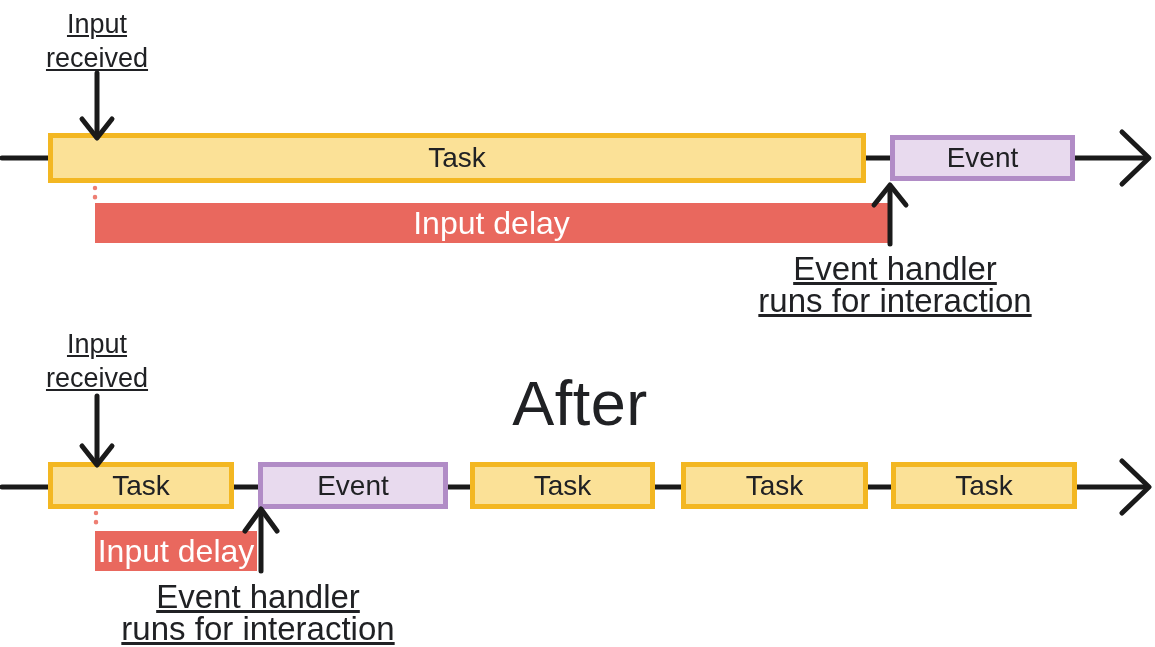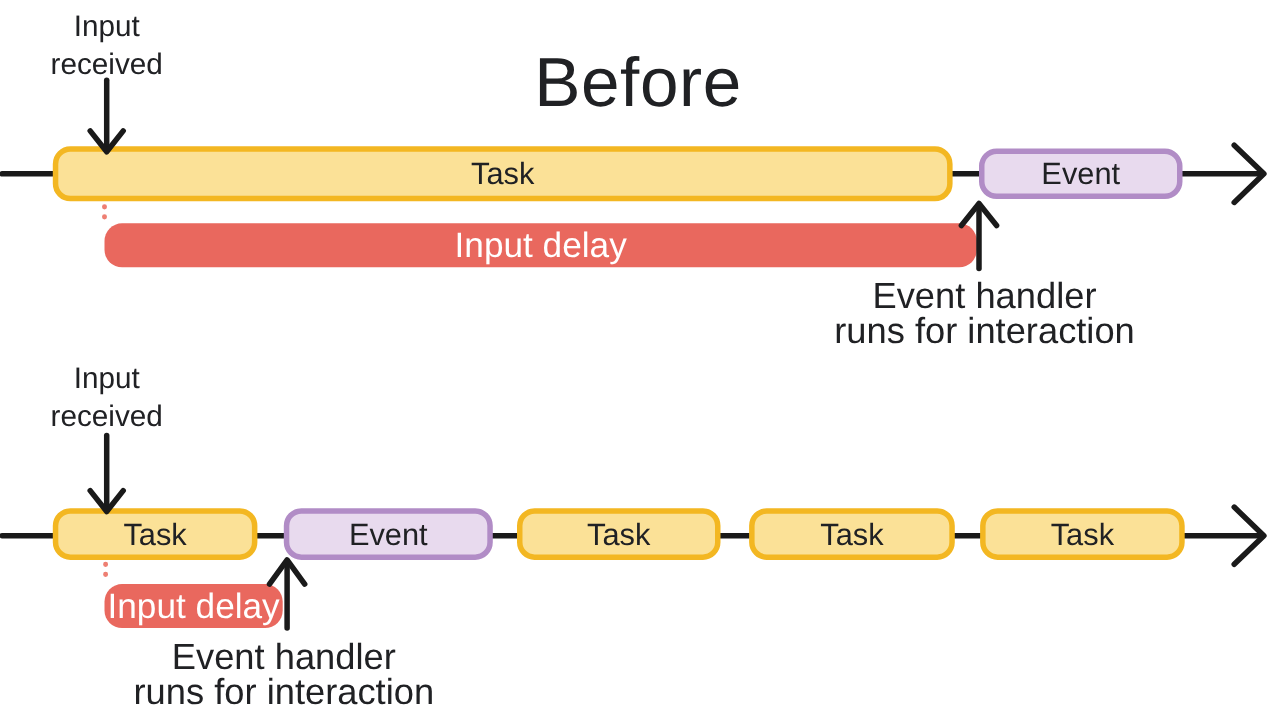--- a/index.html
+++ b/index.html
@@ -33,21 +33,21 @@
     stroke-linecap: round;
     stroke-dasharray: 0.1 9;
   }
   .bar {
     position: absolute;
     box-sizing: border-box;
     display: flex;
     align-items: center;
     justify-content: center;
     font-size: 28px;
-    border-radius: 16px;
+    border-radius: 0;
     z-index: 1;
   }
   .bar-task {
     background: var(--task-fill, #fbe197);
     border: 5px solid var(--task-border, #f3b722);
   }
   .bar-event {
     background: var(--event-fill, #e8daee);
     border: 5px solid var(--event-border, #b18cc6);
   }
@@ -55,20 +55,21 @@
     background: var(--delay-fill, #e9685e);
     color: var(--delay-text, #ffffff);
     font-size: 32px;
   }
   .annotation {
     position: absolute;
     text-align: center;
     font-size: 27px;
     line-height: 34px;
     z-index: 1;
+    text-decoration: underline;
   }
   .caption { font-size: 33px; line-height: 32px; }
   .title {
     position: absolute;
     width: 400px;
     text-align: center;
     font-size: 63px;
     line-height: 66px;
     font-weight: 500;
     letter-spacing: 0.5px;
@@ -87,21 +88,20 @@
       <line class="stroke" x1="2" y1="158" x2="1145" y2="158"></line>
       <polyline class="stroke" points="1122,132 1149,158 1122,184"></polyline>
     </g>
     <g>
       <line class="stroke" x1="2" y1="487" x2="1145" y2="487"></line>
       <polyline class="stroke" points="1122,461 1149,487 1122,513"></polyline>
     </g>
   </svg>
 
   <div class="section">
-    <div class="title" style="left:380px; top:42px;">Before</div>
 
     <div class="annotation" style="left:7px; top:7px; width:180px;">
       <div>Input</div>
       <div>received</div>
     </div>
 
     <div class="bar bar-task" style="left:48px; top:133px; width:818px; height:50px;">
       <span>Task</span>
     </div>
 
@@ -113,20 +113,21 @@
       <span>Input delay</span>
     </div>
 
     <div class="annotation caption" style="left:735px; top:253px; width:320px;">
       <div>Event handler</div>
       <div>runs for interaction</div>
     </div>
   </div>
 
   <div class="section">
+    <div class="title" style="left:380px; top:370px;">After</div>
 
     <div class="annotation" style="left:7px; top:327px; width:180px;">
       <div>Input</div>
       <div>received</div>
     </div>
 
     <div class="bar bar-task" style="left:48px; top:462px; width:186px; height:47px;">
       <span>Task</span>
     </div>
 

